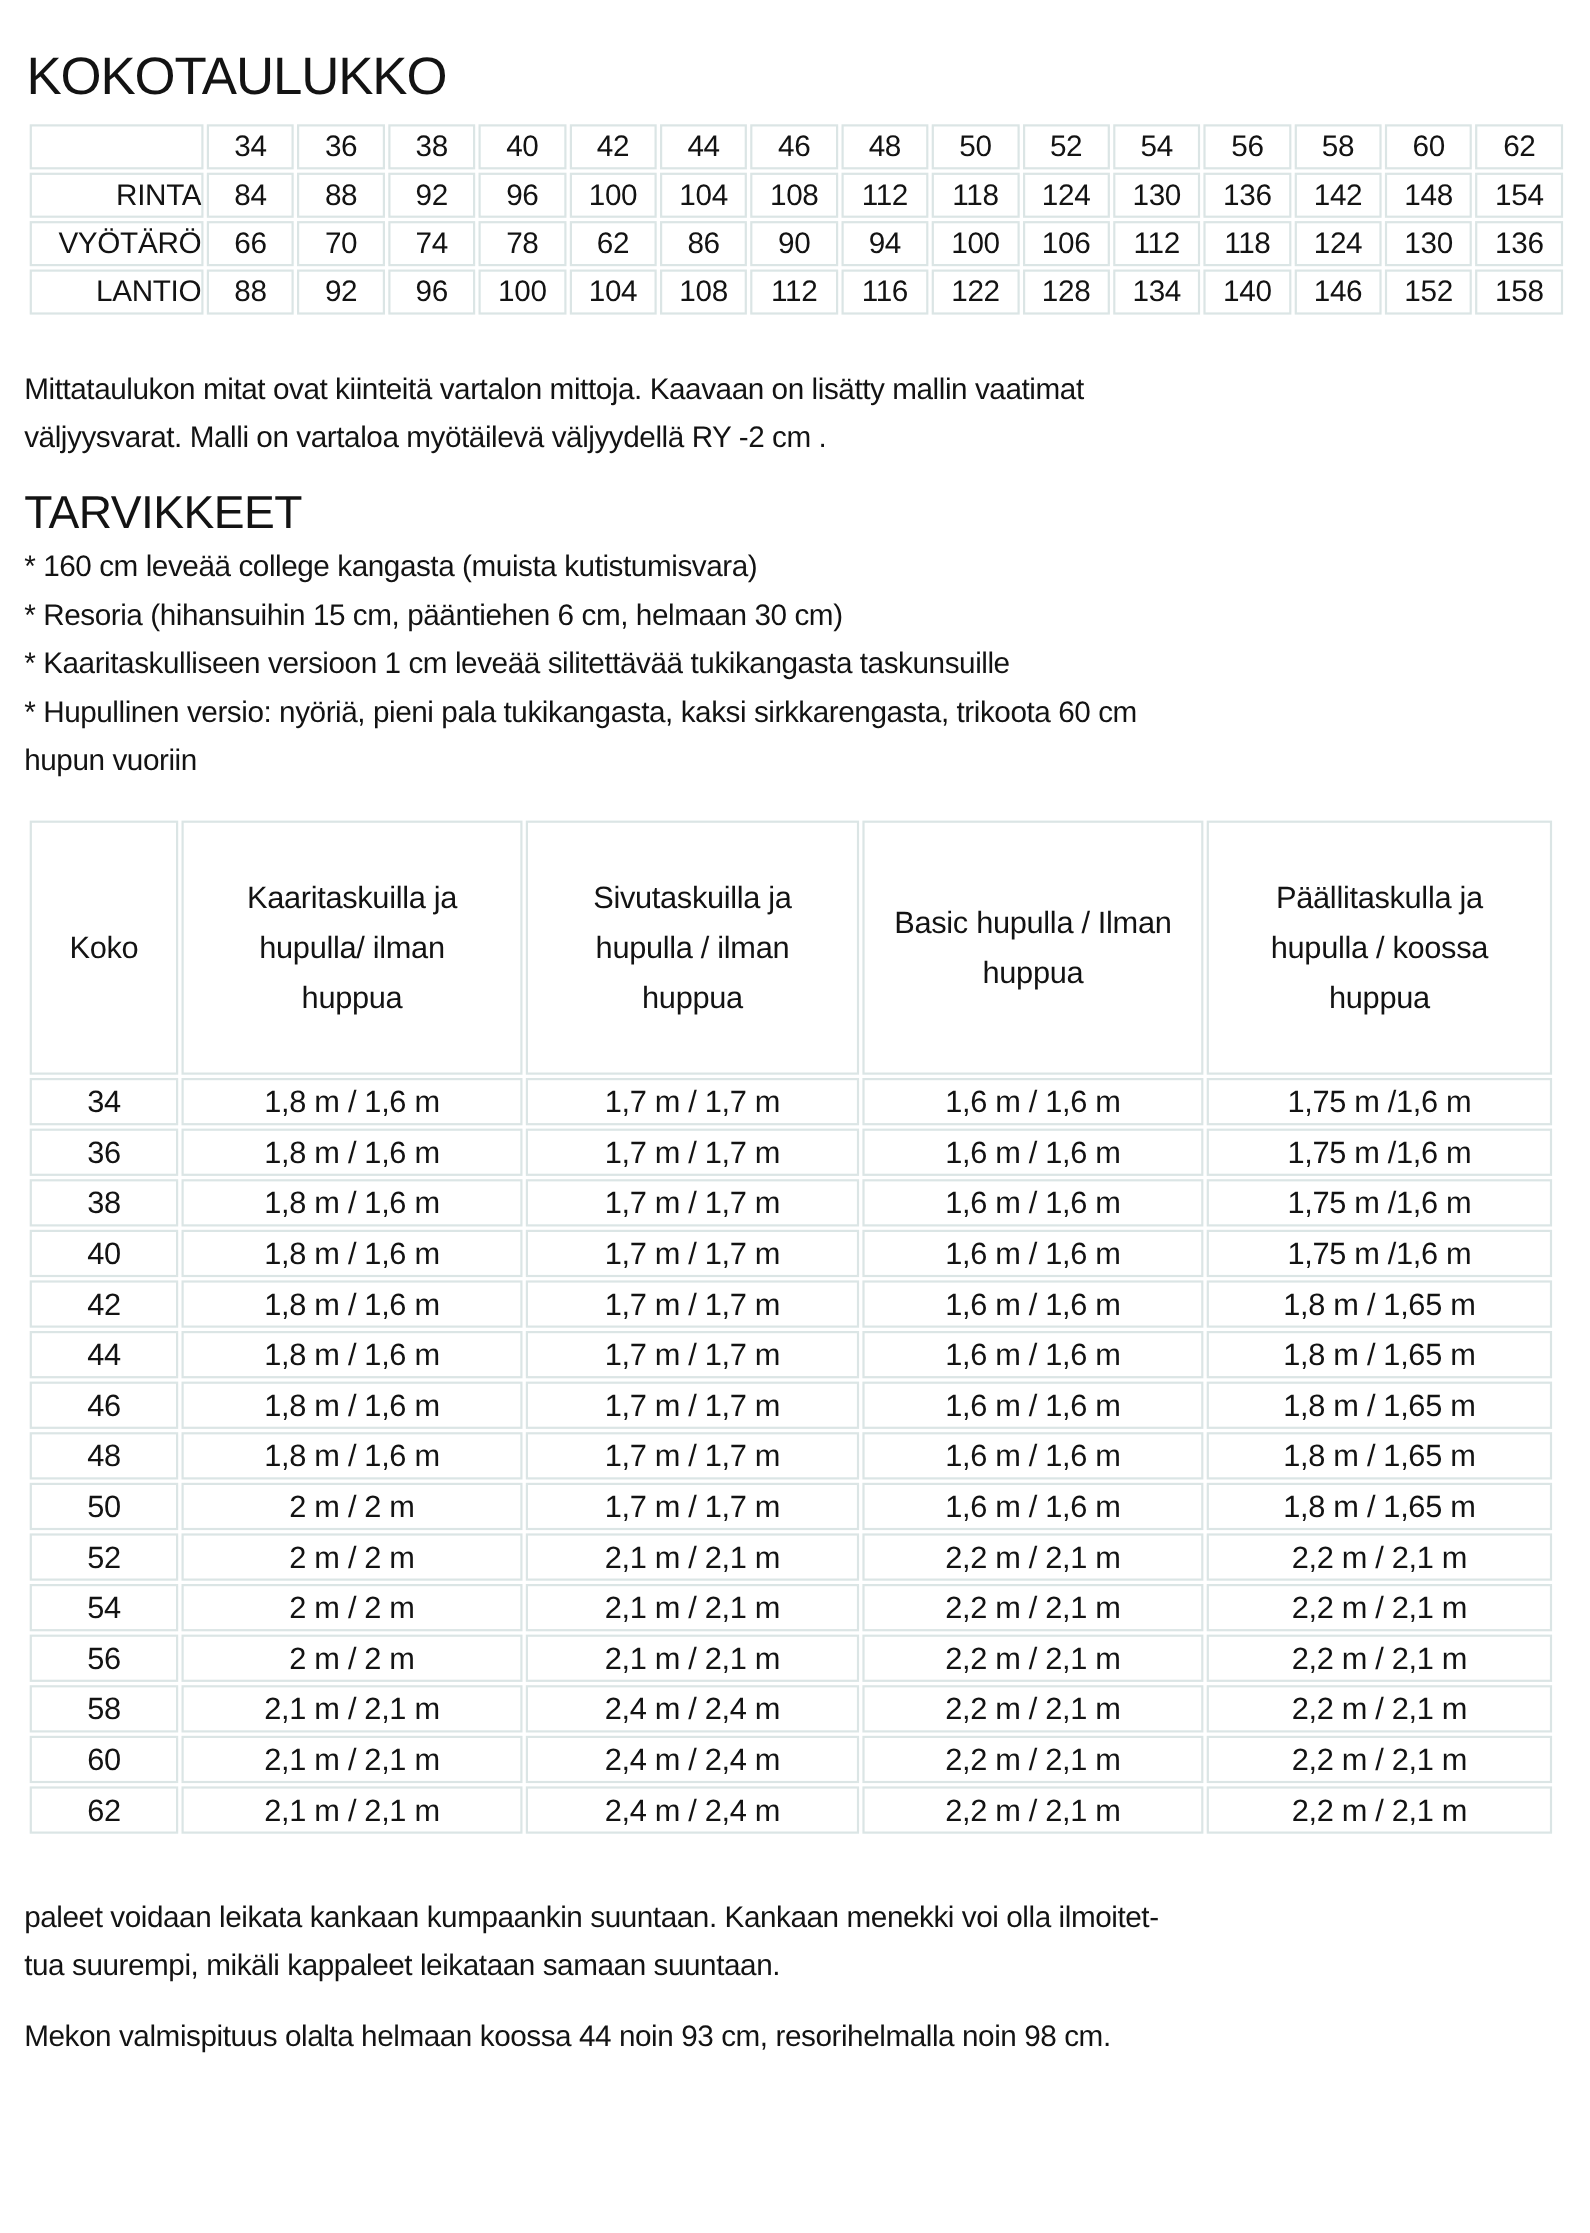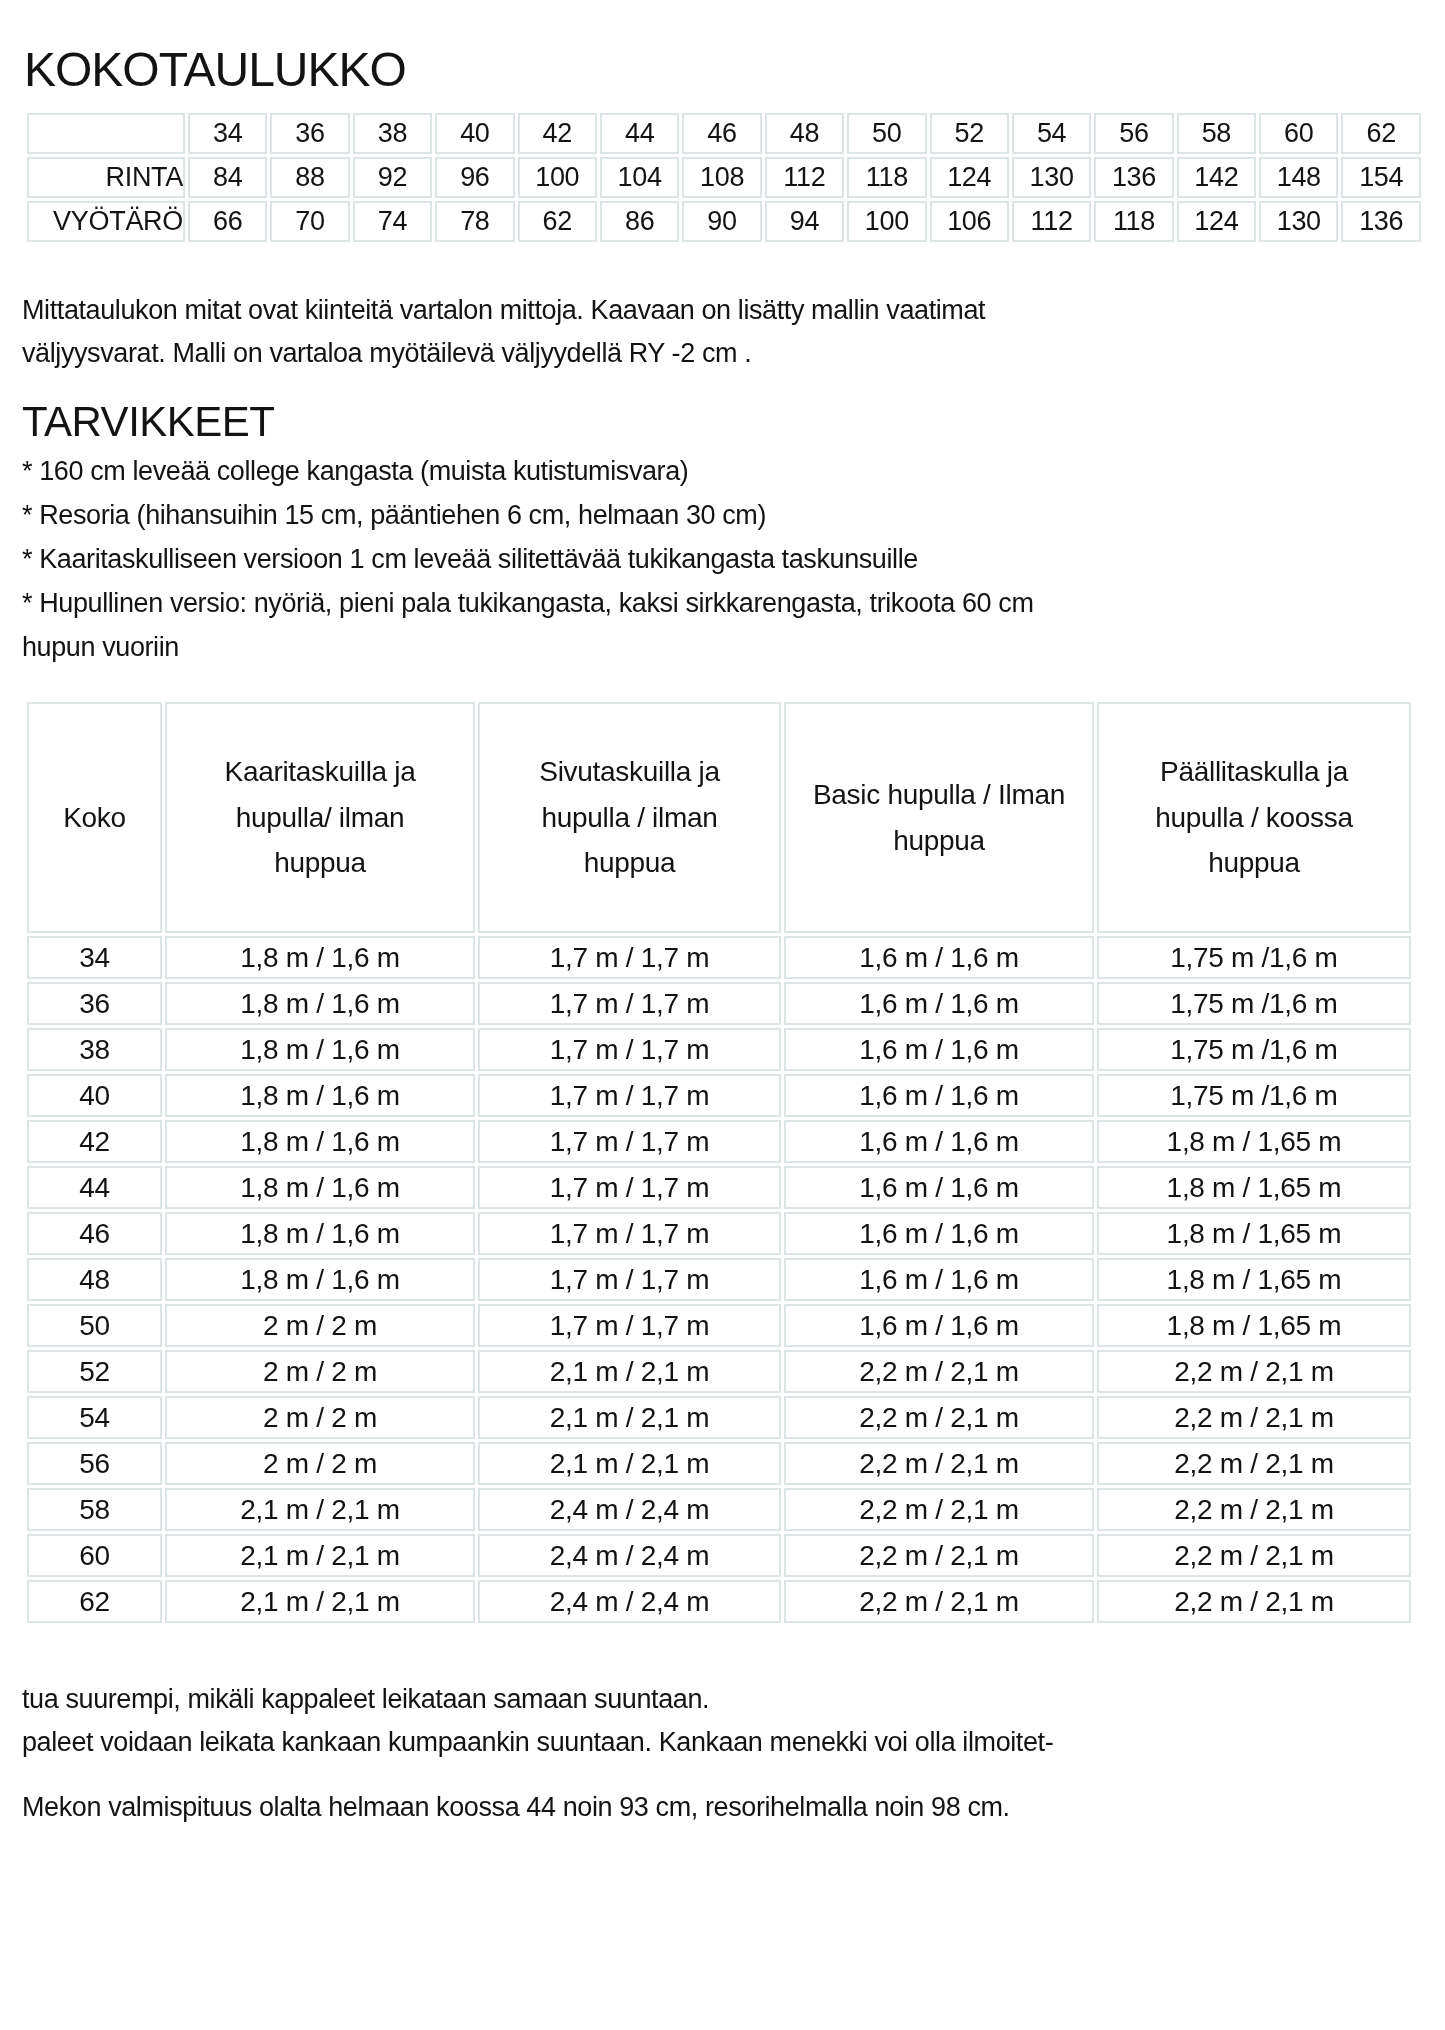--- a/index.html
+++ b/index.html
@@ -162,20 +162,38 @@
           <td>90</td>
           <td>94</td>
           <td>100</td>
           <td>106</td>
           <td>112</td>
           <td>118</td>
           <td>124</td>
           <td>130</td>
           <td>136</td>
         </tr>
+        <tr>
+          <td>LANTIO</td>
+          <td>88</td>
+          <td>92</td>
+          <td>96</td>
+          <td>100</td>
+          <td>104</td>
+          <td>108</td>
+          <td>112</td>
+          <td>116</td>
+          <td>122</td>
+          <td>128</td>
+          <td>134</td>
+          <td>140</td>
+          <td>146</td>
+          <td>152</td>
+          <td>158</td>
+        </tr>
       </tbody>
   </table>
 
   <div class="intro body-text">
       <div>Mittataulukon mitat ovat kiinteitä vartalon mittoja. Kaavaan on lisätty mallin vaatimat</div>
       <div>väljyysvarat. Malli on vartaloa myötäilevä väljyydellä RY -2 cm .</div>
     </div>
 
   <h2 class="subtitle">TARVIKKEET</h2>
 
@@ -307,21 +325,21 @@
           <td>62</td>
           <td>2,1 m / 2,1 m</td>
           <td>2,4 m / 2,4 m</td>
           <td>2,2 m / 2,1 m</td>
           <td>2,2 m / 2,1 m</td>
         </tr>
       </tbody>
   </table>
 
   <div class="footer body-text">
+      <div>paleet voidaan leikata kankaan kumpaankin suuntaan. Kankaan menekki voi olla ilmoitet-</div>
       <div>tua suurempi, mikäli kappaleet leikataan samaan suuntaan.</div>
-      <div>paleet voidaan leikata kankaan kumpaankin suuntaan. Kankaan menekki voi olla ilmoitet-</div>
     </div>
 
   <div class="footer2 body-text">
       <div>Mekon valmispituus olalta helmaan koossa 44 noin 93 cm, resorihelmalla noin 98 cm.</div>
     </div>
 
 </div>
 
 </body></html>

